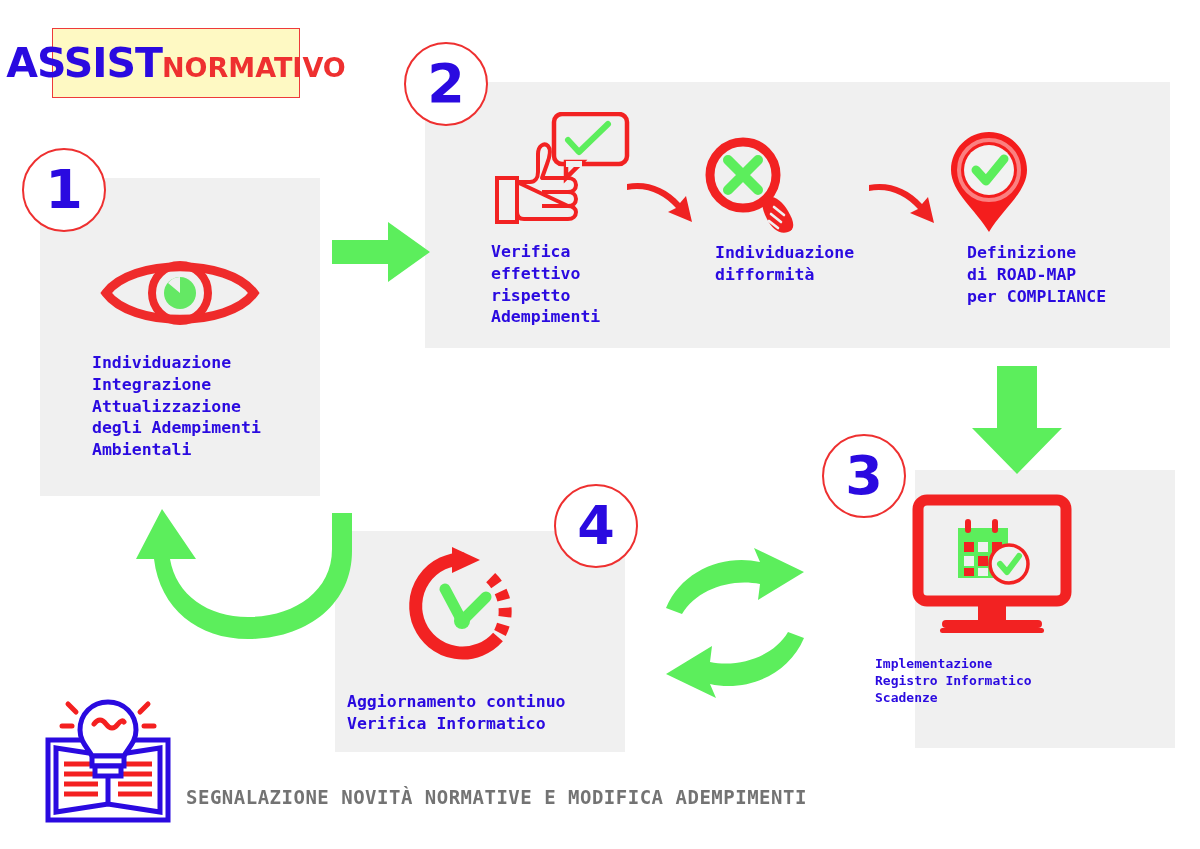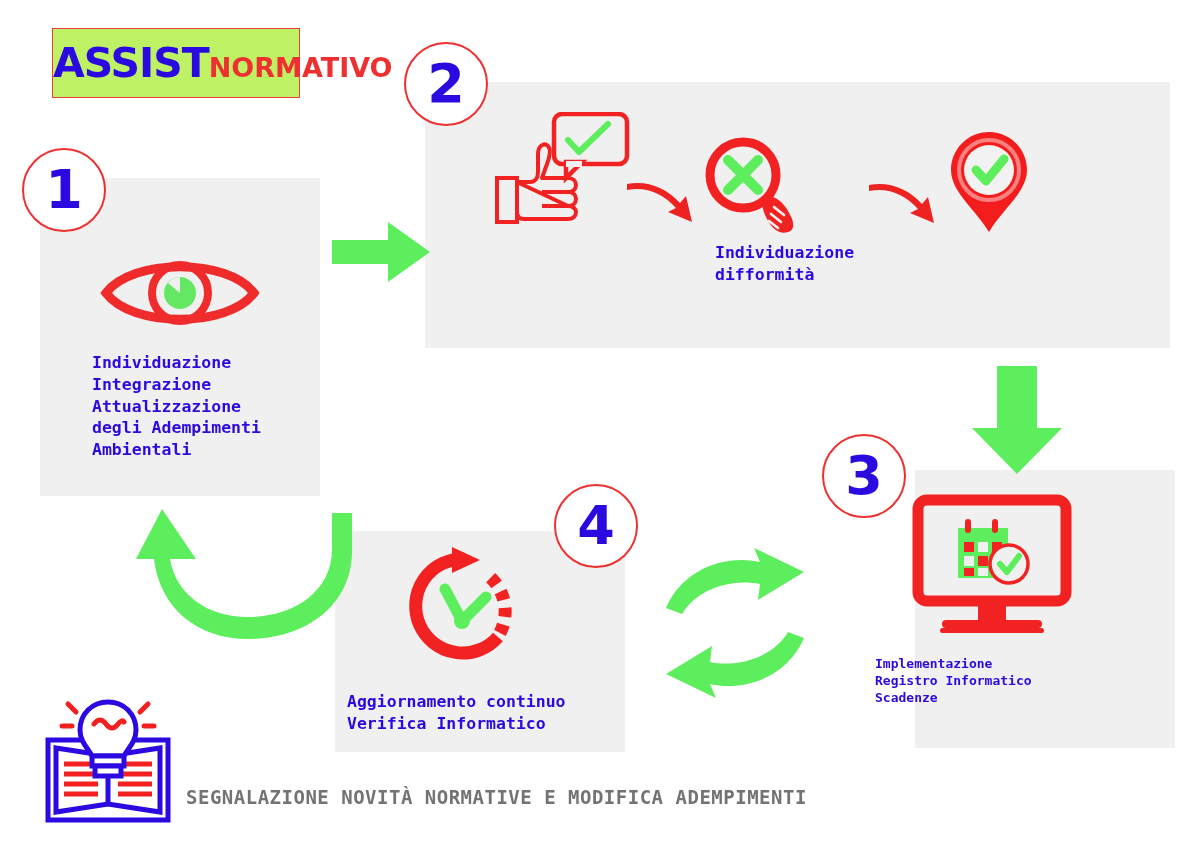--- a/index.html
+++ b/index.html
@@ -11,22 +11,22 @@
     overflow: hidden;
     position: relative;
   }
   #canvas { position: absolute; inset: 0; }
 
   
   .logo-box {
     position: absolute; left: 52px; top: 28px;
     width: 248px; height: 70px;
     border: 1.5px solid #ee3a3a;
-    background: #bef264;
-    display: flex; align-items: center; 
+    background: #fef9c3;
+    display: flex; align-items: center; justify-content: center;
   }
   .logo-text {
     font-family: "DejaVu Sans", "Liberation Sans", sans-serif;
     font-weight: bold; letter-spacing: -1px;
     white-space: nowrap;
   }
   .logo-a { color: #2a0ae0; font-size: 41px; }
   .logo-b { color: #ee3030; font-size: 27px; letter-spacing: 0px; }
 
   
@@ -275,22 +275,29 @@
                L60 54 L26 4 L0 54 L18 54 C24 104 62 134 112 134
                C170 134 216 100 216 46 L216 8 Z" fill="#5CEE5C"></path>
     </svg>
   </div>
 
   <div class="label" id="label1">Individuazione
 Integrazione
 Attualizzazione
 degli Adempimenti
 Ambientali</div>
+  <div class="label" id="label2a">Verifica
+effettivo
+rispetto
+Adempimenti</div>
   <div class="label" id="label2b">Individuazione
 difformità</div>
+  <div class="label" id="label2c">Definizione
+di ROAD-MAP
+per COMPLIANCE</div>
   <div class="label" id="label3">Implementazione
 Registro Informatico
 Scadenze</div>
   <div class="label" id="label4">Aggiornamento continuo
 Verifica Informatico</div>
 
   <div class="caption">SEGNALAZIONE NOVITÀ NORMATIVE E MODIFICA ADEMPIMENTI</div>
 
 </div>
 

